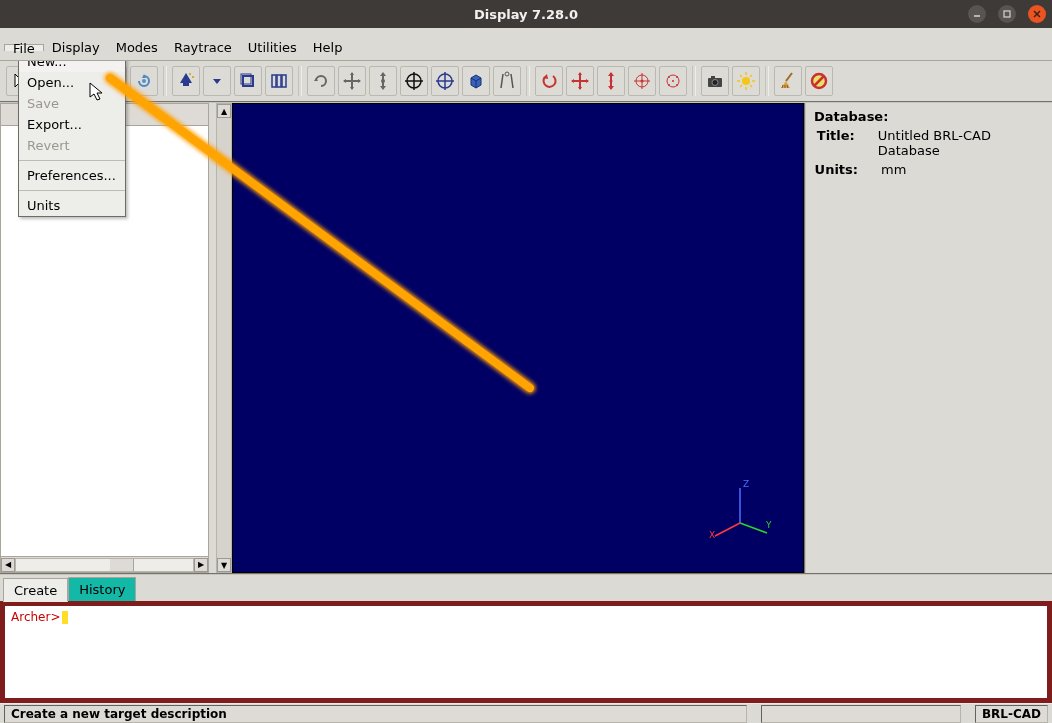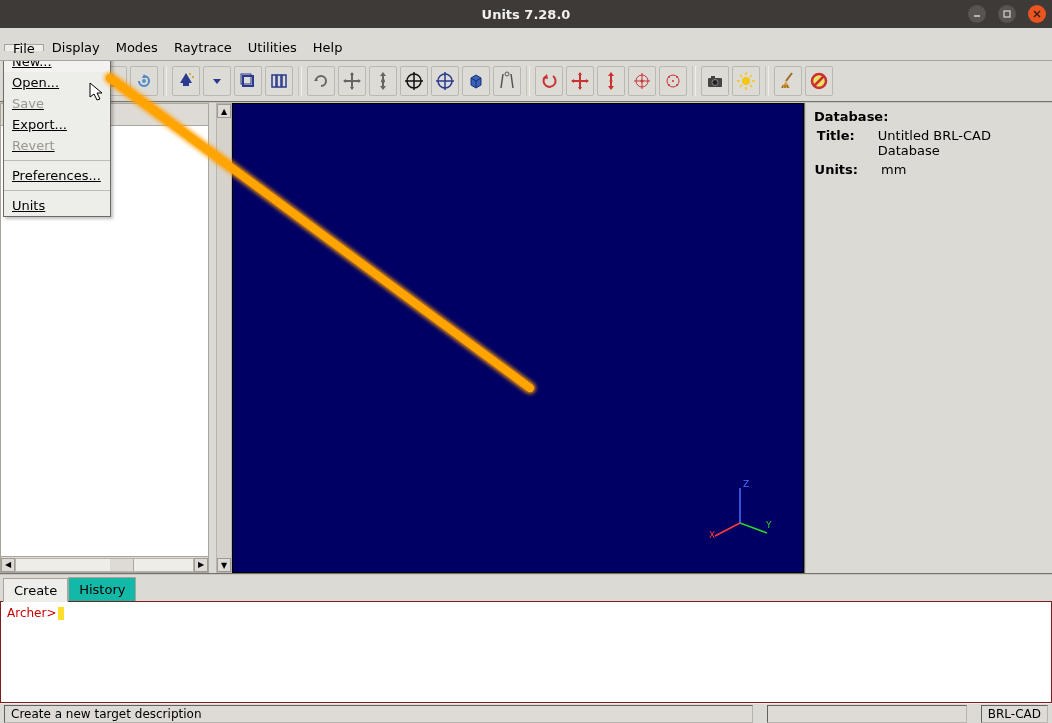--- a/index.html
+++ b/index.html
@@ -35,42 +35,42 @@
 .viewport { flex: 1; background: #000064; position: relative; border: 1px solid #000; }
 .axis { position: absolute; right: 28px; bottom: 24px; }
 .right-panel { width: 248px; background: #dcdad5; border-left: 2px groove #c8c5bd; padding: 6px 8px; font-size: 13px; }
 .rp-heading { font-weight: bold; }
 .rp-row { margin-top: 4px; display: flex; }
 .rp-label { width: 44px; text-align: right; font-weight: bold; margin-right: 23px; }
 .bottom-pane { height: 130px; background: #dcdad5; border-top: 2px groove #c8c5bd; display: flex; flex-direction: column; }
 .tabstrip { height: 26px; display: flex; align-items: flex-end; padding-left: 3px; gap: 0; }
 .tab { height: 24px; padding: 0 10px; border: 1px solid #a9a59d; border-bottom: none; background: #14b8a6; font-size: 13px; display: flex; align-items: center; cursor: pointer; }
 .tab.active { background: #ededea; border-bottom: 1px solid #ededea; position: relative; top: 1px; }
-.console { flex: 1; background: #fff; border: 1px solid #7f1d1d; font-family: "DejaVu Sans Mono", monospace; font-size: 12px; padding: 4px 6px; }
+.console { flex: 1; background: #fff; border: 5px solid #7f1d1d; font-family: "DejaVu Sans Mono", monospace; font-size: 12px; padding: 4px 6px; }
 .prompt { color: #c00; }
 .cursor { display: inline-block; width: 6px; height: 13px; background: #ffde29; vertical-align: text-bottom; margin-left: 2px; }
-.statusbar { height: 20px; background: #dcdad5; border-top: 1px solid #eceae6; display: flex; align-items: center; font-size: 12px; padding: 0 4px; gap: 14px; }
+.statusbar { height: 20px; background: #dcdad5; border-top: 1px solid #eceae6; display: flex; align-items: center; font-size: 12px; padding: 0 4px; gap: 14px; font-weight: bold; }
 .sb-field { height: 18px; border: 1px inset #b7b4ad; background: #dedbd6; padding: 0 6px; display: flex; align-items: center; }
 .sb-left { flex: 1; min-width: 0; }
 .sb-mid { width: 200px; }
-.file-dropdown { position: absolute; left: 3px; top: 50px; width: 108px; background: #ededea; border: 1px solid #6e6b64; box-shadow: 2px 2px 3px rgba(0,0,0,.25); font-size: 13px; z-index: 40; text-decoration: underline; }
+.file-dropdown { position: absolute; left: 18px; top: 50px; width: 108px; background: #ededea; border: 1px solid #6e6b64; box-shadow: 2px 2px 3px rgba(0,0,0,.25); font-size: 13px; z-index: 40; }
 .fd-item { padding: 3px 8px; cursor: pointer; }
 .fd-item.sel { background: #f3f2f0; }
 .fd-item.disabled { color: #9a9790; cursor: default; }
 .fd-sep { height: 0; border-top: 1px solid #bdbbb6; margin: 4px 0; }
 .annot-line { position: absolute; left: 100px; top: 70px; width: 460px; height: 360px; z-index: 60; pointer-events: none; }
 .cursor-ptr { position: absolute; left: 89px; top: 82px; z-index: 70; pointer-events: none; }
 </style>
 </head>
 <body>
 
 <div class="window">
 
   <div class="titlebar">
-    <div class="titlebar-title">Units 7.28.0</div>
+    <div class="titlebar-title">Display 7.28.0</div>
     <div class="titlebar-controls">
       <div class="tb-btn tb-min">
           <svg width="10" height="10">
             <line x1="2" y1="7" x2="8" y2="7" stroke="#d8d5d2" stroke-width="1.5"></line>
           </svg>
         </div>
       <div class="tb-btn tb-max">
           <svg width="10" height="10">
             <rect x="2" y="2" width="6" height="6" fill="none" stroke="#d8d5d2" stroke-width="1.2"></rect>
           </svg>

